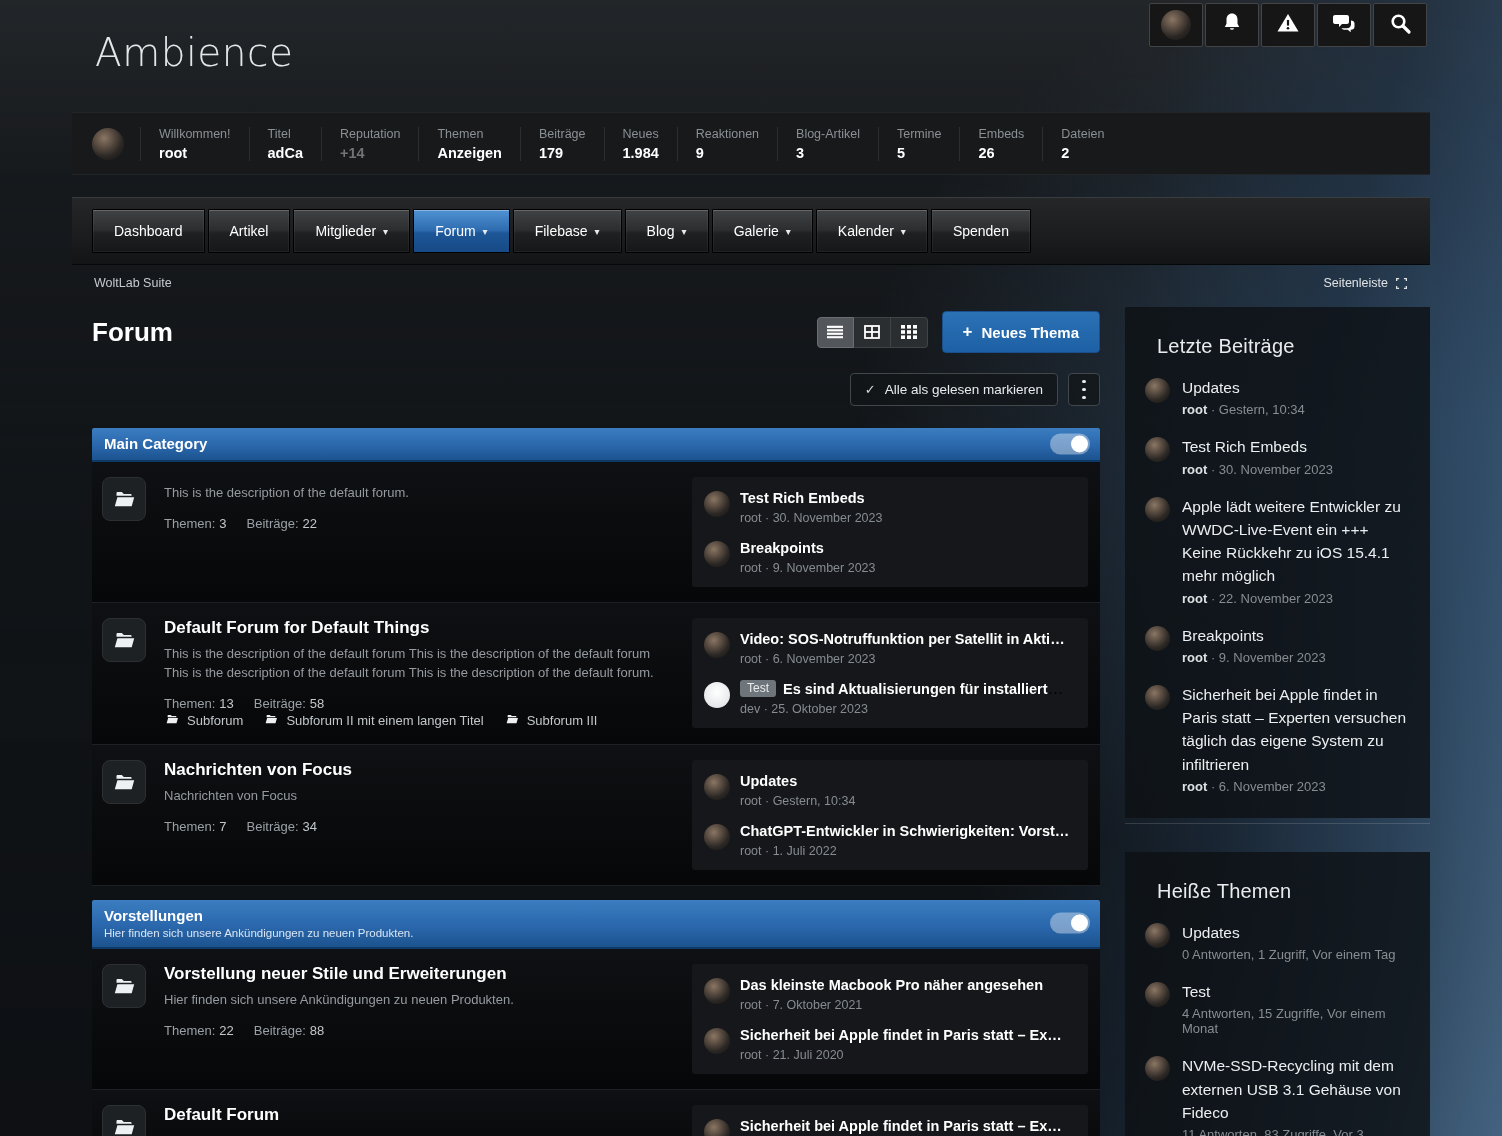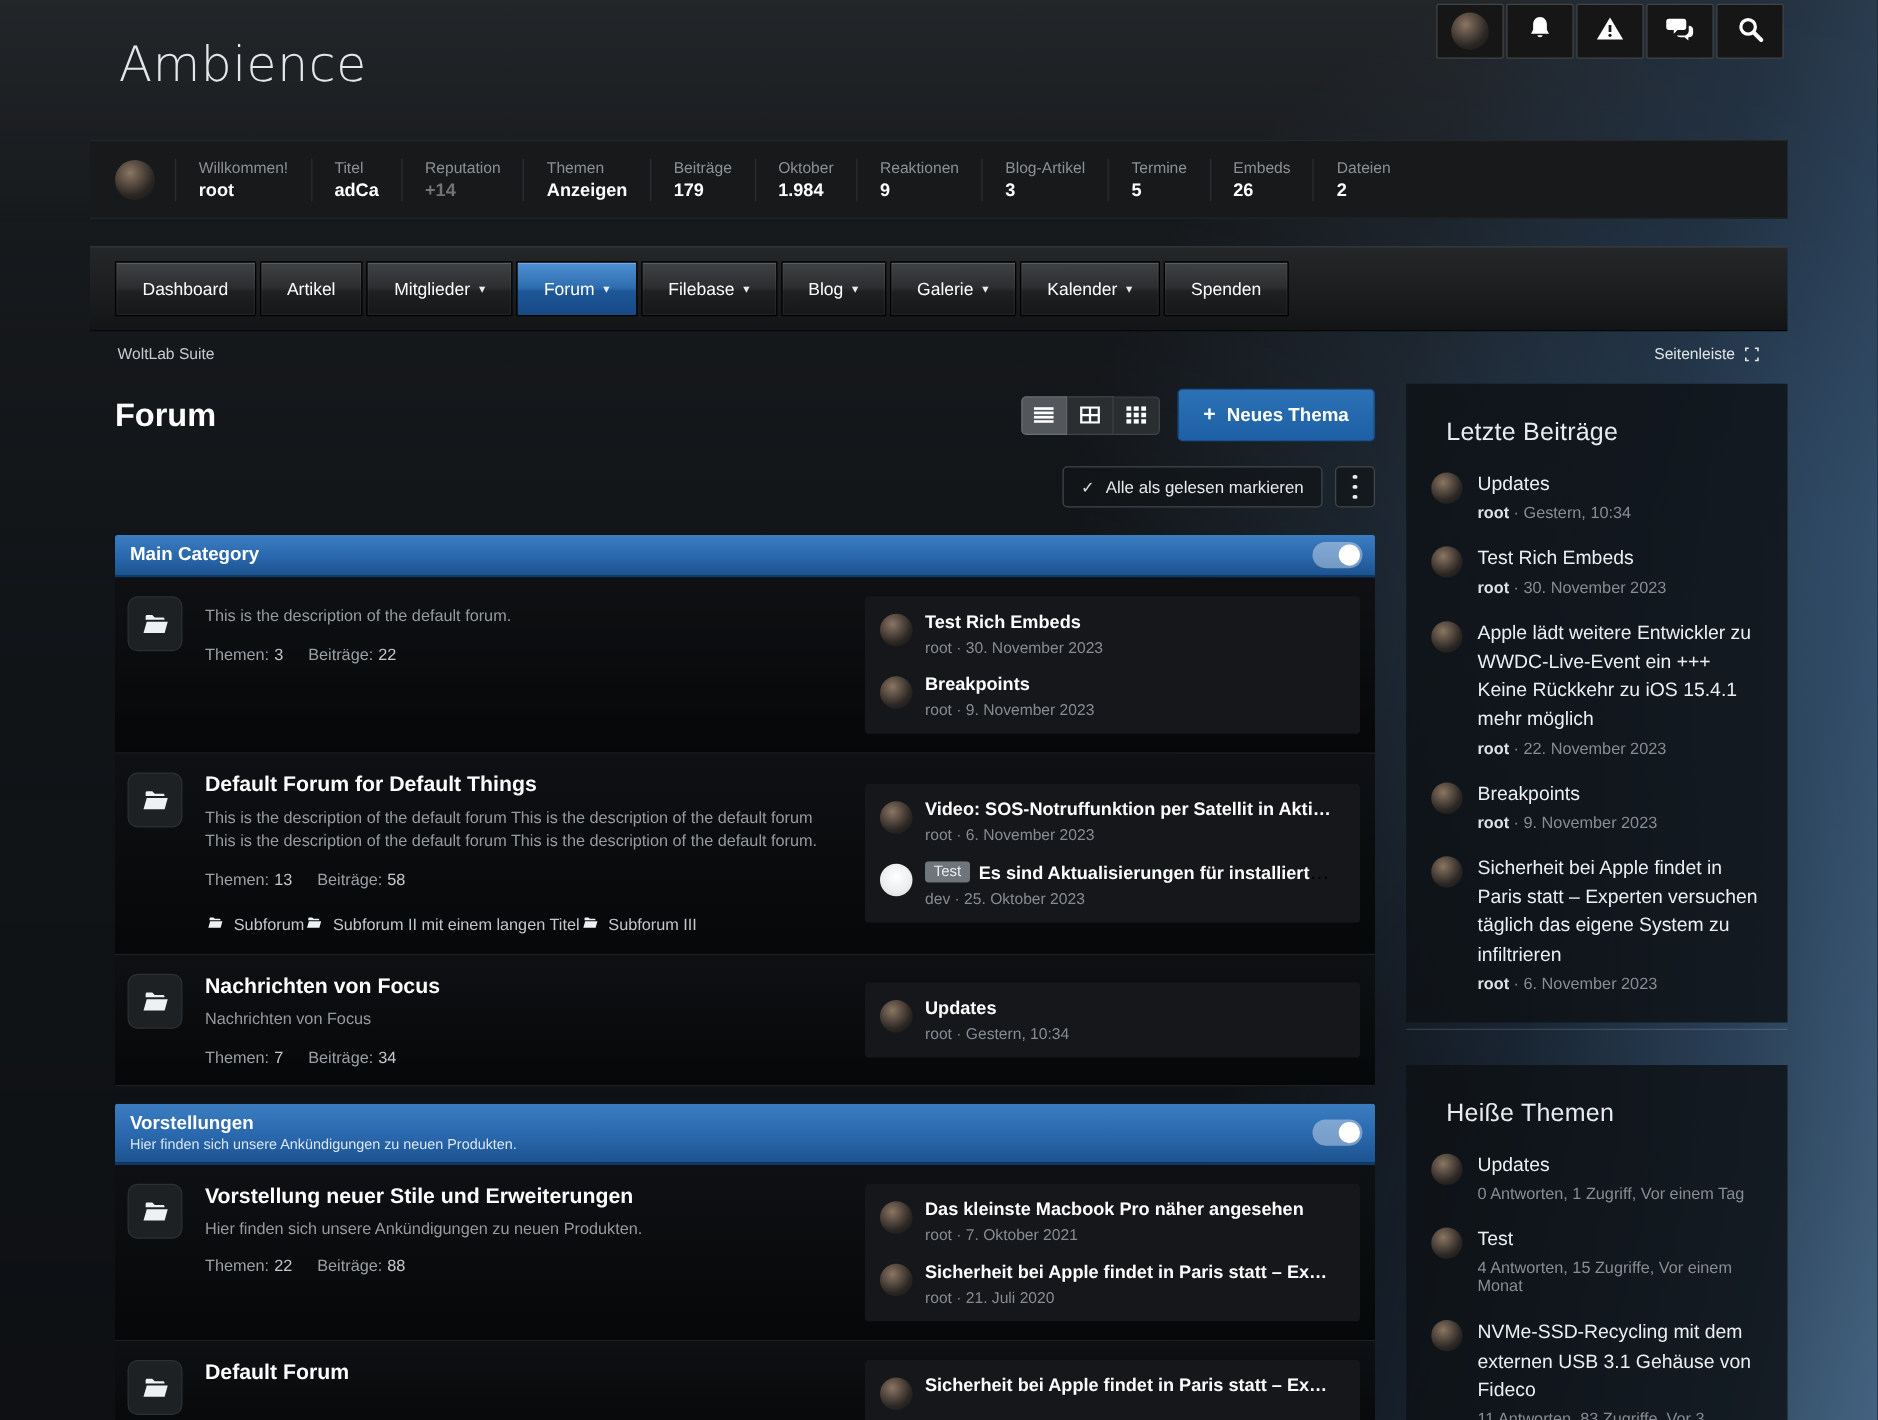--- a/index.html
+++ b/index.html
@@ -96,21 +96,21 @@
     background:linear-gradient(180deg,#0e1013 0%,#060708 100%);
     border-bottom:1px solid rgba(255,255,255,.07); }
   .fic { width:44px; height:44px; flex:none; margin-right:18px; border-radius:8px;
     background:#1e2124; border:1px solid #2c3033; display:flex; align-items:center; justify-content:center; }
   .fic svg { width:24px; height:24px; }
   .finfo { flex:1; min-width:0; padding-right:20px; }
   .ftitle { display:block; font-size:17px; font-weight:bold; color:#fff; text-decoration:none; cursor:pointer; }
   .fdesc { font-size:13px; color:#969ba0; margin-top:7px; line-height:1.45; }
   .fstats { margin-top:13px; font-size:13px; color:#9aa0a5; display:flex; gap:20px; }
   .fstats .val { color:#c3c8cc; margin-left:4px; }
-  .subs { display:flex; margin-top:20px; flex-wrap:wrap;align-items:flex-end; }
+  .subs { display:flex; gap:20px; margin-top:1px; flex-wrap:wrap;align-items:flex-end; }
   .sub { display:flex; align-items:center; gap:7px; font-size:13px; color:#c2c7cb; cursor:pointer; text-decoration:none; }
   .sub svg { width:16px; height:14px; }
   .latest { width:396px; flex:none; align-self:center; background:#15171a; border-radius:3px; padding:5px 12px; }
   .litem { display:flex; gap:10px; padding:7px 0; align-items:flex-start; }
   .litem .avatar { width:26px; height:26px; margin-top:2px; }
   .ltxt { min-width:0; }
   .ltitle-line { white-space:nowrap; overflow:hidden; text-overflow:ellipsis; max-width:330px; }
   .badge { display:inline-block; background:#6e757b; color:#e9eced; font-size:12px; border-radius:3px;
     padding:1px 7px 2px; margin-right:7px; vertical-align:2px; }
   .ltitle { font-size:14.5px; font-weight:bold; color:#fff; text-decoration:none; cursor:pointer; }
@@ -185,21 +185,21 @@
         </div>
         <div class="stat">
           <div class="stat-label">Themen</div>
           <div class="stat-value">Anzeigen</div>
         </div>
         <div class="stat">
           <div class="stat-label">Beiträge</div>
           <div class="stat-value">179</div>
         </div>
         <div class="stat">
-          <div class="stat-label">Oktober</div>
+          <div class="stat-label">Neues</div>
           <div class="stat-value">1.984</div>
         </div>
         <div class="stat">
           <div class="stat-label">Reaktionen</div>
           <div class="stat-value">9</div>
         </div>
         <div class="stat">
           <div class="stat-label">Blog-Artikel</div>
           <div class="stat-value">3</div>
         </div>
@@ -434,20 +434,27 @@
                   </div>
                 </div>
                 <div class="latest">
                   <div class="litem">
                     <div class="avatar"></div>
                     <div class="ltxt">
                       <div class="ltitle-line"><a class="ltitle">Updates</a></div>
                       <div class="lmeta">root · Gestern, 10:34</div>
                     </div>
                   </div>
+                  <div class="litem">
+                    <div class="avatar"></div>
+                    <div class="ltxt">
+                      <div class="ltitle-line"><a class="ltitle">ChatGPT-Entwickler in Schwierigkeiten: Vorst…</a></div>
+                      <div class="lmeta">root · 1. Juli 2022</div>
+                    </div>
+                  </div>
                 </div>
               </div>
             </div>
           </section>
           <section class="board">
             <div class="cat-header">
               <div class="cat-titles">
                 <div class="cat-title">Vorstellungen</div>
                 <div class="cat-subtitle">Hier finden sich unsere Ankündigungen zu neuen Produkten.</div>
               </div>

